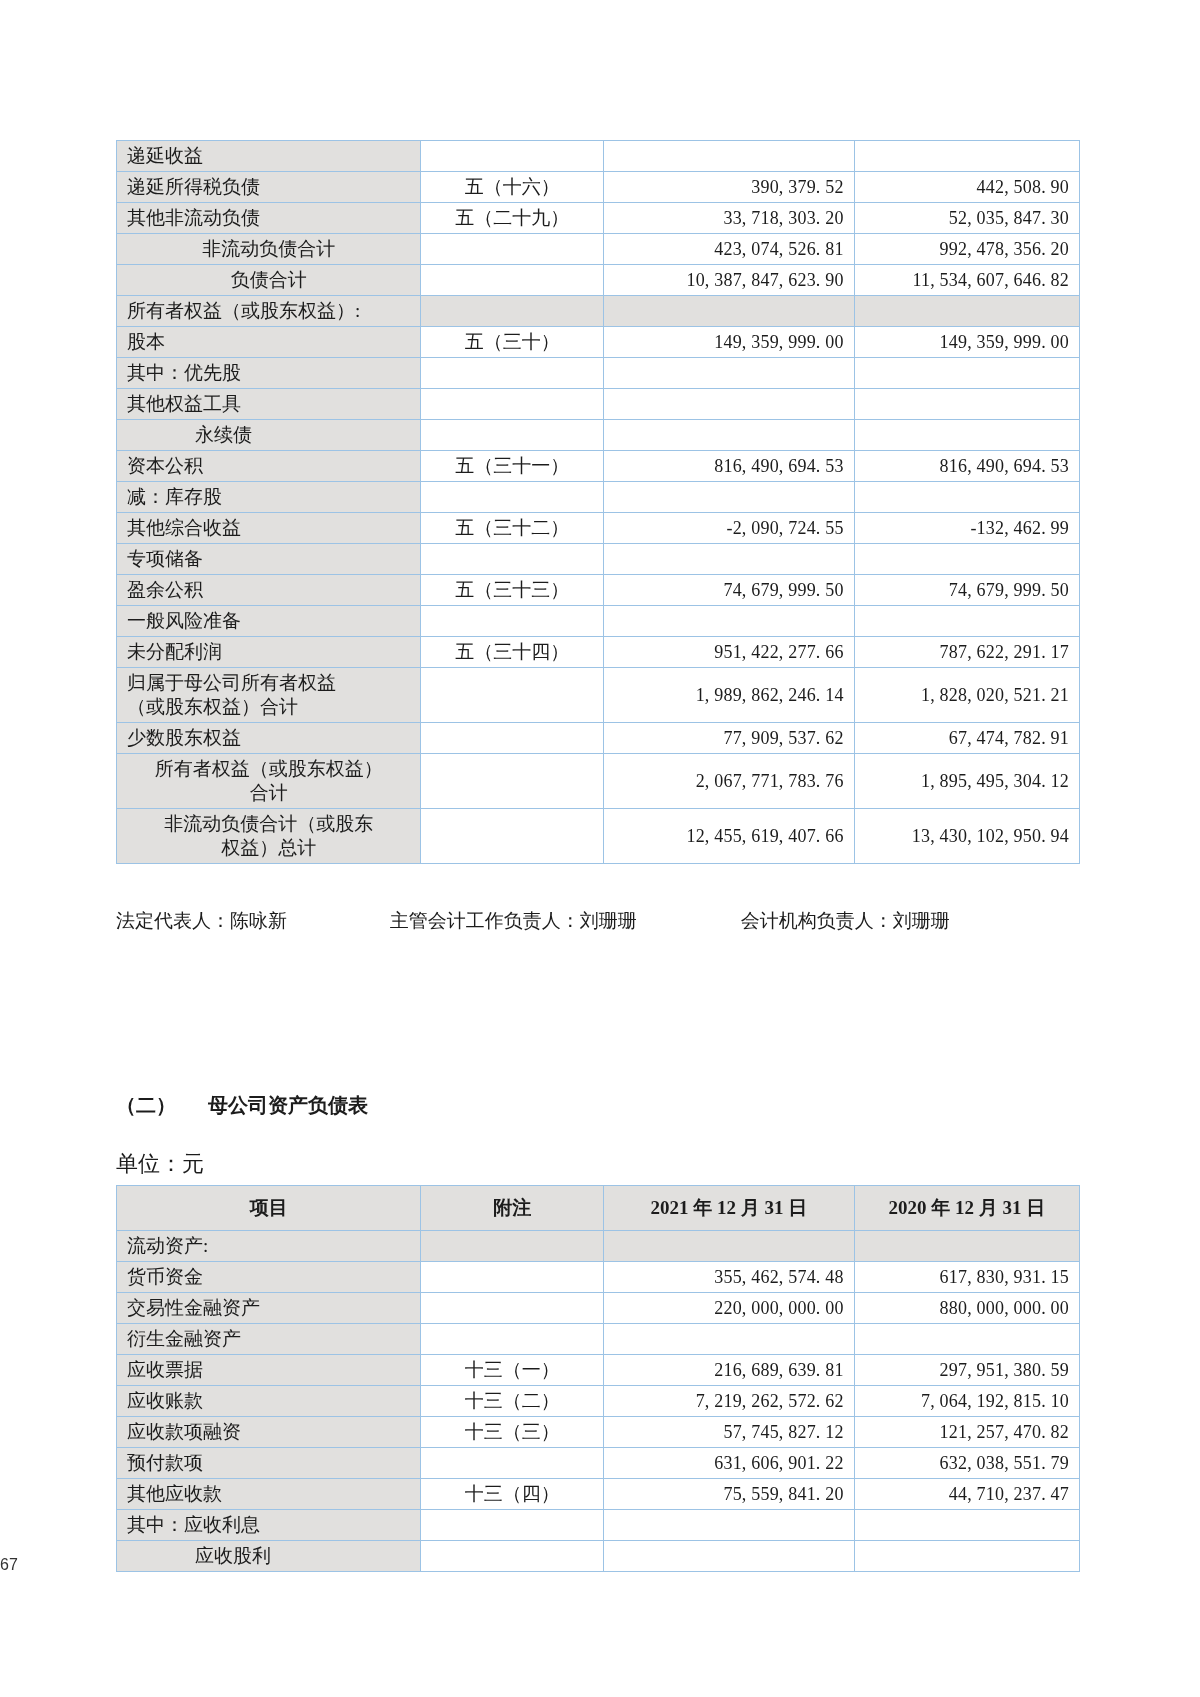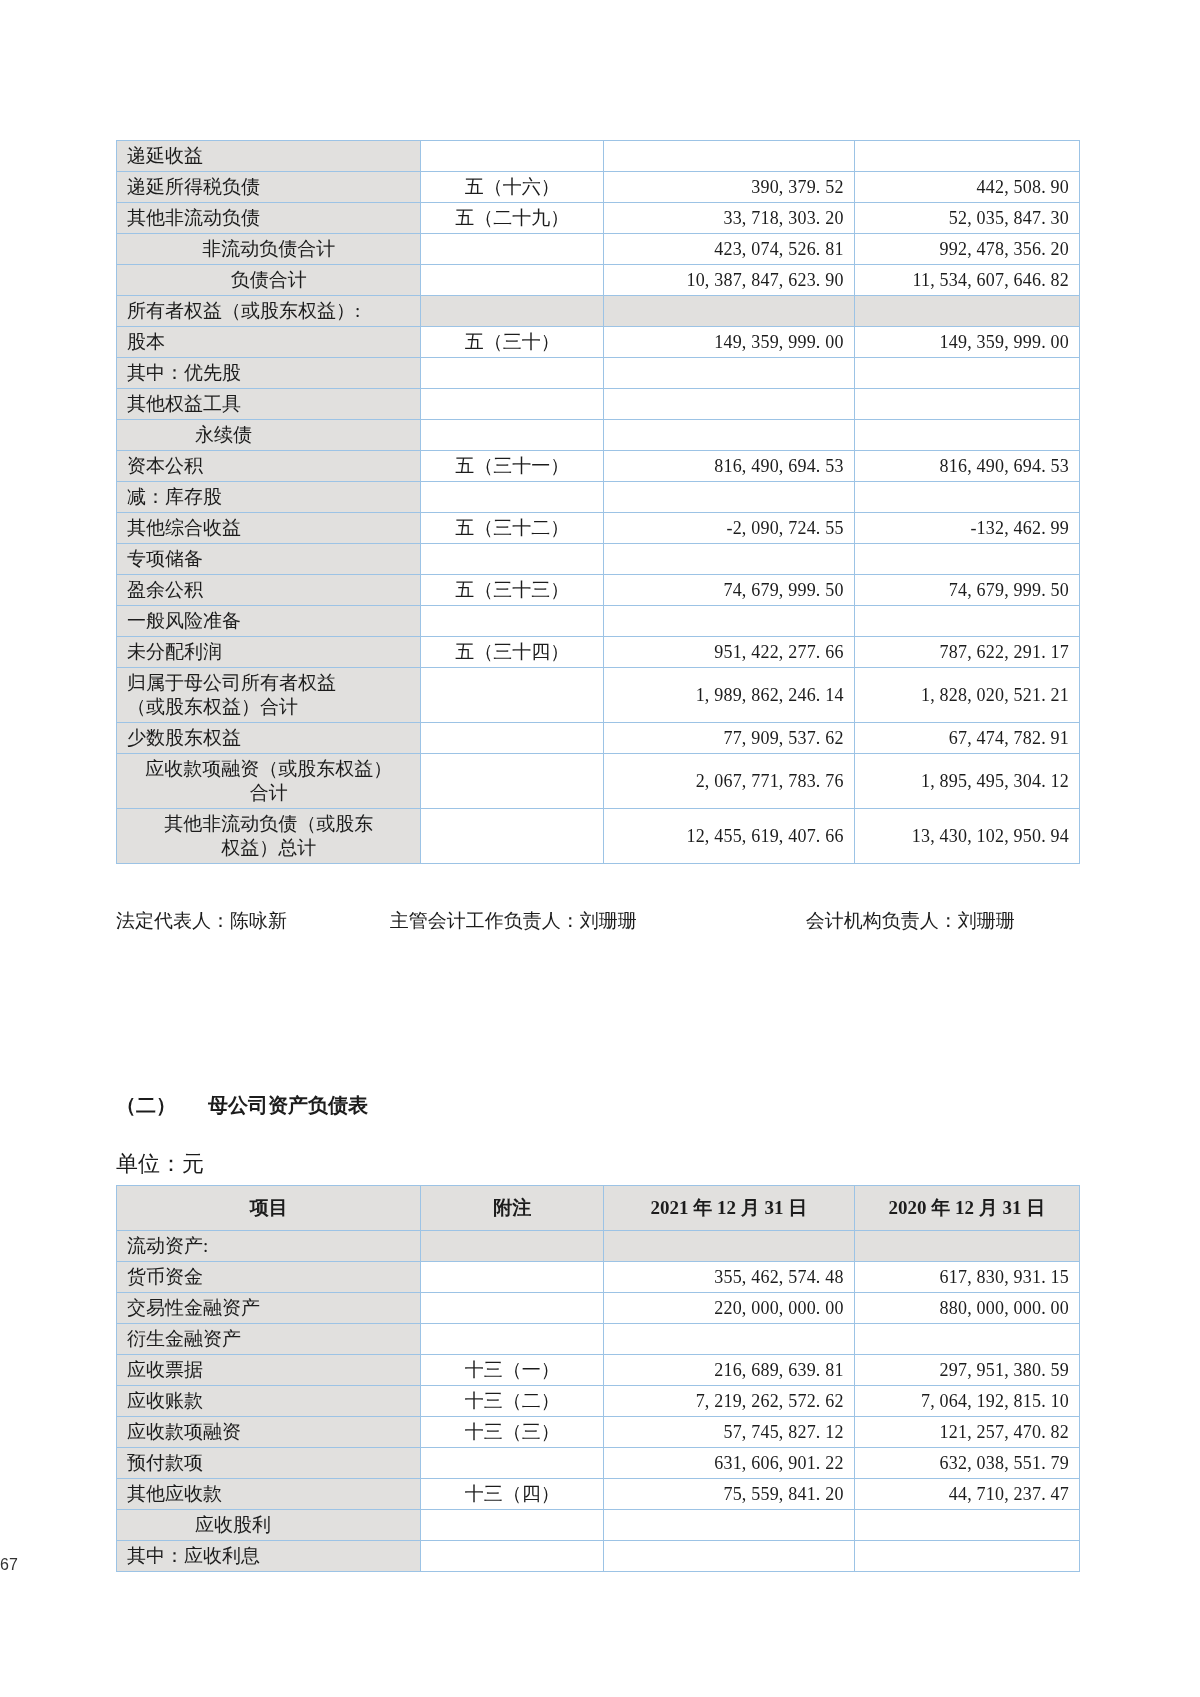--- a/index.html
+++ b/index.html
@@ -54,21 +54,21 @@
   }
 
   .sign-line {
     display: flex;
     margin-top: 44px;
     font-size: 19px;
     white-space: nowrap;
   }
   .sign-line .s1 { width: 28.4%; }
   .sign-line .s2 { width: 36.4%; }
-  .sign-line .s3 { flex: 1; text-align: center; }
+  .sign-line .s3 { flex: 1; }
 
   .section-title {
     margin-top: 158px;
     font-size: 20px;
     font-weight: bold;
   }
   .section-title .sec-num { margin-right: 32px; }
 
   .unit-row {
     margin-top: 30px;
@@ -210,28 +210,28 @@
             <td class="c-num">1, 989, 862, 246. 14</td>
             <td class="c-num">1, 828, 020, 521. 21</td>
           </tr>
           <tr>
             <td class="c-label">少数股东权益</td>
             <td class="c-note"></td>
             <td class="c-num">77, 909, 537. 62</td>
             <td class="c-num">67, 474, 782. 91</td>
           </tr>
           <tr class="bold-row">
-            <td class="c-label align-center">应收款项融资（或股东权益）
+            <td class="c-label align-center">所有者权益（或股东权益）
 合计</td>
             <td class="c-note"></td>
             <td class="c-num">2, 067, 771, 783. 76</td>
             <td class="c-num">1, 895, 495, 304. 12</td>
           </tr>
           <tr class="bold-row">
-            <td class="c-label align-center">其他非流动负债（或股东
+            <td class="c-label align-center">非流动负债合计（或股东
 权益）总计</td>
             <td class="c-note"></td>
             <td class="c-num">12, 455, 619, 407. 66</td>
             <td class="c-num">13, 430, 102, 950. 94</td>
           </tr>
         </tbody>
     </table>
 
     <div class="sign-line">
       <span class="s1">法定代表人：陈咏新</span>
@@ -309,27 +309,27 @@
             <td class="c-num">631, 606, 901. 22</td>
             <td class="c-num">632, 038, 551. 79</td>
           </tr>
           <tr>
             <td class="c-label">其他应收款</td>
             <td class="c-note">十三（四）</td>
             <td class="c-num">75, 559, 841. 20</td>
             <td class="c-num">44, 710, 237. 47</td>
           </tr>
           <tr>
+            <td class="c-label">其中：应收利息</td>
+            <td class="c-note"></td>
+            <td class="c-num"></td>
+            <td class="c-num"></td>
+          </tr>
+          <tr>
             <td class="c-label indent">应收股利</td>
-            <td class="c-note"></td>
-            <td class="c-num"></td>
-            <td class="c-num"></td>
-          </tr>
-          <tr>
-            <td class="c-label">其中：应收利息</td>
             <td class="c-note"></td>
             <td class="c-num"></td>
             <td class="c-num"></td>
           </tr>
         </tbody>
     </table>
 
   </div>
 
   <div class="page-number">67</div>

